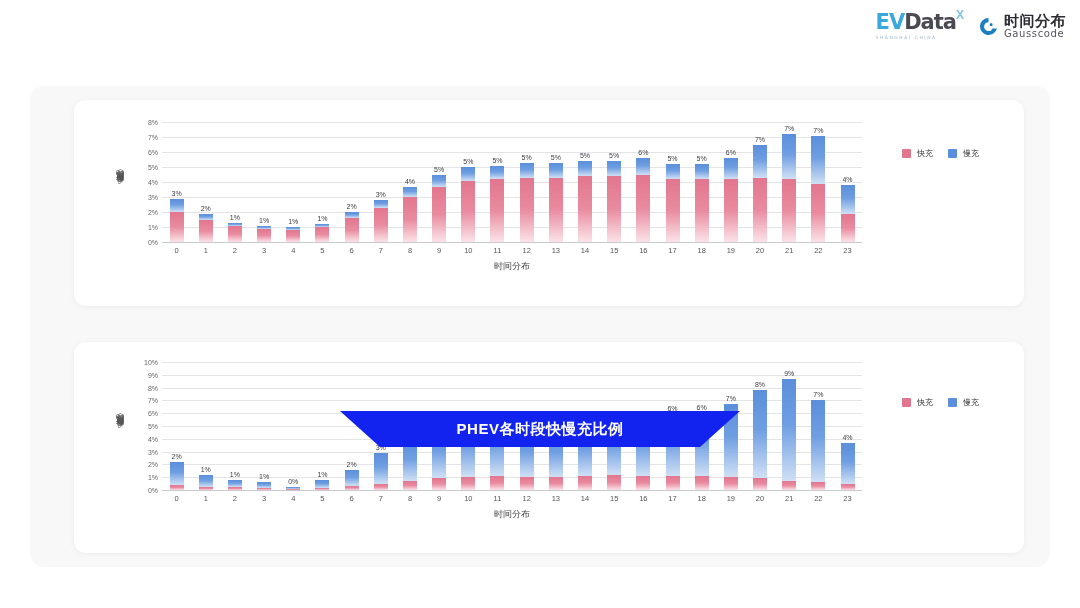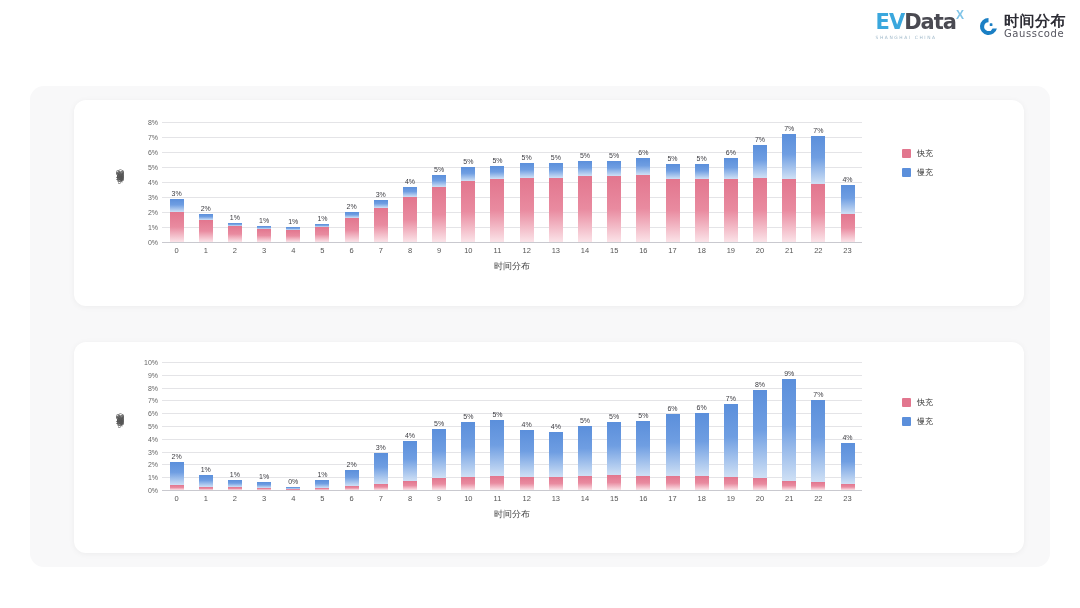--- a/index.html
+++ b/index.html
@@ -68,21 +68,21 @@
         align-items:flex-end;justify-content:space-around;}
   .barcol{position:relative;display:flex;flex-direction:column;
           align-items:center;justify-content:flex-end;height:100%;}
   .bar{width:14px;display:flex;flex-direction:column;justify-content:flex-end;}
   .seg-slow{width:100%;background:linear-gradient(to bottom,#5b8fdb 0%,#6f9ee2 45%,#cfe0f5 100%);}
   .seg-fast{width:100%;background:linear-gradient(to bottom,#e2768e 0%,#e98ba0 50%,#fbe3e8 100%);}
   .datalabel{position:absolute;font-size:7px;color:#3c3c42;white-space:nowrap;}
   .xticks{position:absolute;display:flex;justify-content:space-around;}
   .xtick{font-size:7.5px;color:#555;text-align:center;flex:1;}
   .xlabel{position:absolute;width:100%;text-align:center;font-size:9px;color:#444;}
-  .legend{position:absolute;display:flex;flex-direction:column;gap:8px;}
+  .legend{position:absolute;display:flex;flex-direction:row;gap:15px;}
   .legend-item{display:flex;align-items:center;gap:6px;}
   .legend-swatch{width:9px;height:9px;border-radius:1px;}
   .legend-text{font-size:8px;color:#333;}
 </style>
 </head>
 <body>
 
 <div class="header">
   <div class="logos">
 
@@ -338,20 +338,21 @@
             <span class="legend-text">快充</span>
           </div>
           <div class="legend-item">
             <span class="legend-swatch" style="background: rgb(91, 143, 219);"></span>
             <span class="legend-text">慢充</span>
           </div>
         </div>
       </div>
   </div>
 
+  <div class="banner" id="banner-phev">PHEV各时段快慢充比例</div>
 
   <div class="card" id="card-phev">
     <div class="chart" id="chart-phev">
         <div class="ylabel" style="left: 42px; top: 16px; height: 136px; display: flex; align-items: center; justify-content: center;">各时段充电次数占比（%）</div>
         <div class="ytick" style="top: 148px; left: 56px; width: 28px; position: absolute; text-align: right;">0%</div>
         <div class="axisline" style="position: absolute; left: 88px; width: 700px; top: 148px;"></div>
         <div class="ytick" style="top: 135.2px; left: 56px; width: 28px; position: absolute; text-align: right;">1%</div>
         <div class="gridline" style="position: absolute; left: 88px; width: 700px; top: 135.2px;"></div>
         <div class="ytick" style="top: 122.4px; left: 56px; width: 28px; position: absolute; text-align: right;">2%</div>
         <div class="gridline" style="position: absolute; left: 88px; width: 700px; top: 122.4px;"></div>

